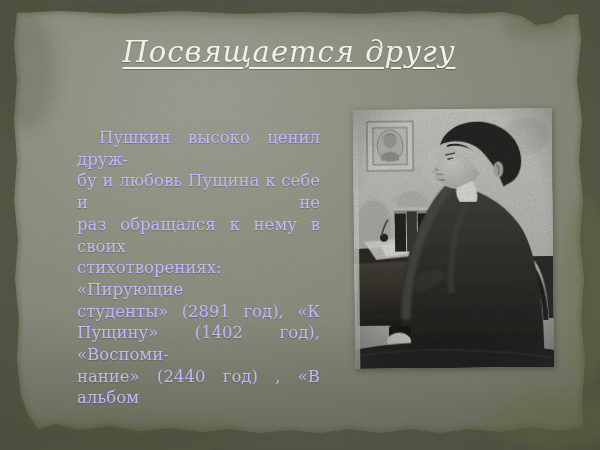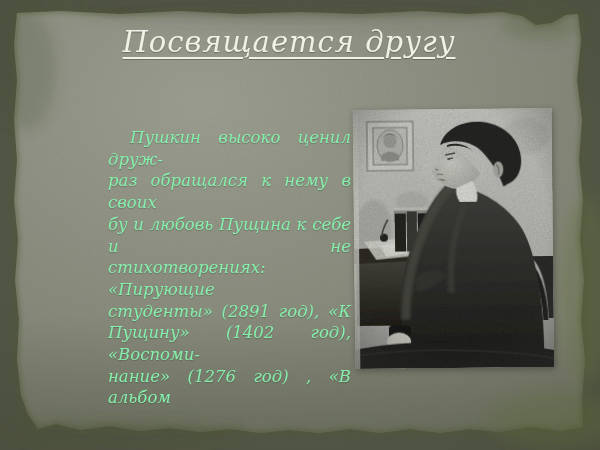--- a/index.html
+++ b/index.html
@@ -4,37 +4,35 @@
 <style>
   html,body { margin:0; padding:0; }
   .slide {
     position:relative; width:600px; height:450px; overflow:hidden;
     background:#53574a;
     font-family:"DejaVu Serif","Liberation Serif",serif;
   }
   .bg { position:absolute; inset:0; z-index:0; }
   .layer { position:absolute; z-index:2; }
   .title {
-    top:25px; left:0; width:578px; margin:0;
+    top:35px; left:0; width:578px; margin:0;
     text-align:center;
     font-style:italic; font-weight:normal;
     font-size:29px; letter-spacing:1px;
     color:#f2f1e8;
     text-decoration:underline;
     text-decoration-thickness:2px;
     text-underline-offset:5px;
     text-shadow:0 1px 1px rgba(40,44,32,0.35);
   }
   .bodytext {
     left:77px; top:127px; width:243px;
-    font-style:italic;
     font-size:16.5px; line-height:21.7px;
-    color:#86efac;
+    color:#c4b5fd;
     text-shadow:0 1px 1px rgba(40,44,32,0.3);
-    margin-left:31px;
   }
   .bodytext .line { text-align:justify; text-align-last:justify; }
   .bodytext .line:first-child { text-indent:22px; }
   .bodytext .line:last-child { text-align-last:left; }
   .portrait {
     position:absolute; z-index:2; margin:0;
     left:354px; top:109px; width:199px; height:259px;
     transform:rotate(-0.6deg);
     box-shadow:1px 2px 6px rgba(30,32,24,0.4);
   }
@@ -94,26 +92,26 @@
       L581,40 L577,80 L582,120 L579,160 L583,200 L580,240 L584,280 L581,320 L585,360 L582,400 L583,427
       L560,431 L530,427 L500,432 L470,429 L440,433 L410,429 L380,433 L350,429 L320,433 L290,430 L260,433 L230,429 L200,432 L170,428 L140,431 L110,426 L80,430 L56,424 L38,429
       L28,414 L21,395 L17,360 L19,320 L15,280 L18,240 L14,200 L17,160 L14,120 L17,80 L14,45 Z" fill="none" stroke="rgba(78,88,52,0.45)" stroke-width="5" filter="url(#blurRim)"></path>
     <rect width="600" height="450" filter="url(#grainS)" opacity="0.16"></rect>
   </svg>
 
   <h1 class="layer title">Посвящается другу</h1>
 
   <div class="layer bodytext">
     <div class="line">Пушкин высоко ценил друж-</div>
+    <div class="line">бу и любовь Пущина к себе и не</div>
     <div class="line">раз обращался к нему в своих</div>
-    <div class="line">бу и любовь Пущина к себе и не</div>
     <div class="line">стихотворениях: «Пирующие</div>
     <div class="line">студенты» (2891 год), «К</div>
     <div class="line">Пущину» (1402 год), «Воспоми-</div>
-    <div class="line">нание» (1276 год) , «В альбом</div>
+    <div class="line">нание» (2440 год) , «В альбом</div>
   </div>
 
   <figure class="portrait" role="img" aria-label="Чёрно-белый портрет: молодой человек в профиль сидит за письменным столом с книгами; на стене небольшой портрет в рамке">
     <svg viewBox="0 0 199 259" preserveAspectRatio="none" aria-hidden="true">
       <defs>
         <linearGradient id="wallG" x1="0" y1="0" x2="0" y2="1">
           <stop offset="0" stop-color="#c8c8c4"></stop>
           <stop offset="0.55" stop-color="#b7b7b3"></stop>
           <stop offset="1" stop-color="#a0a09c"></stop>
         </linearGradient>

